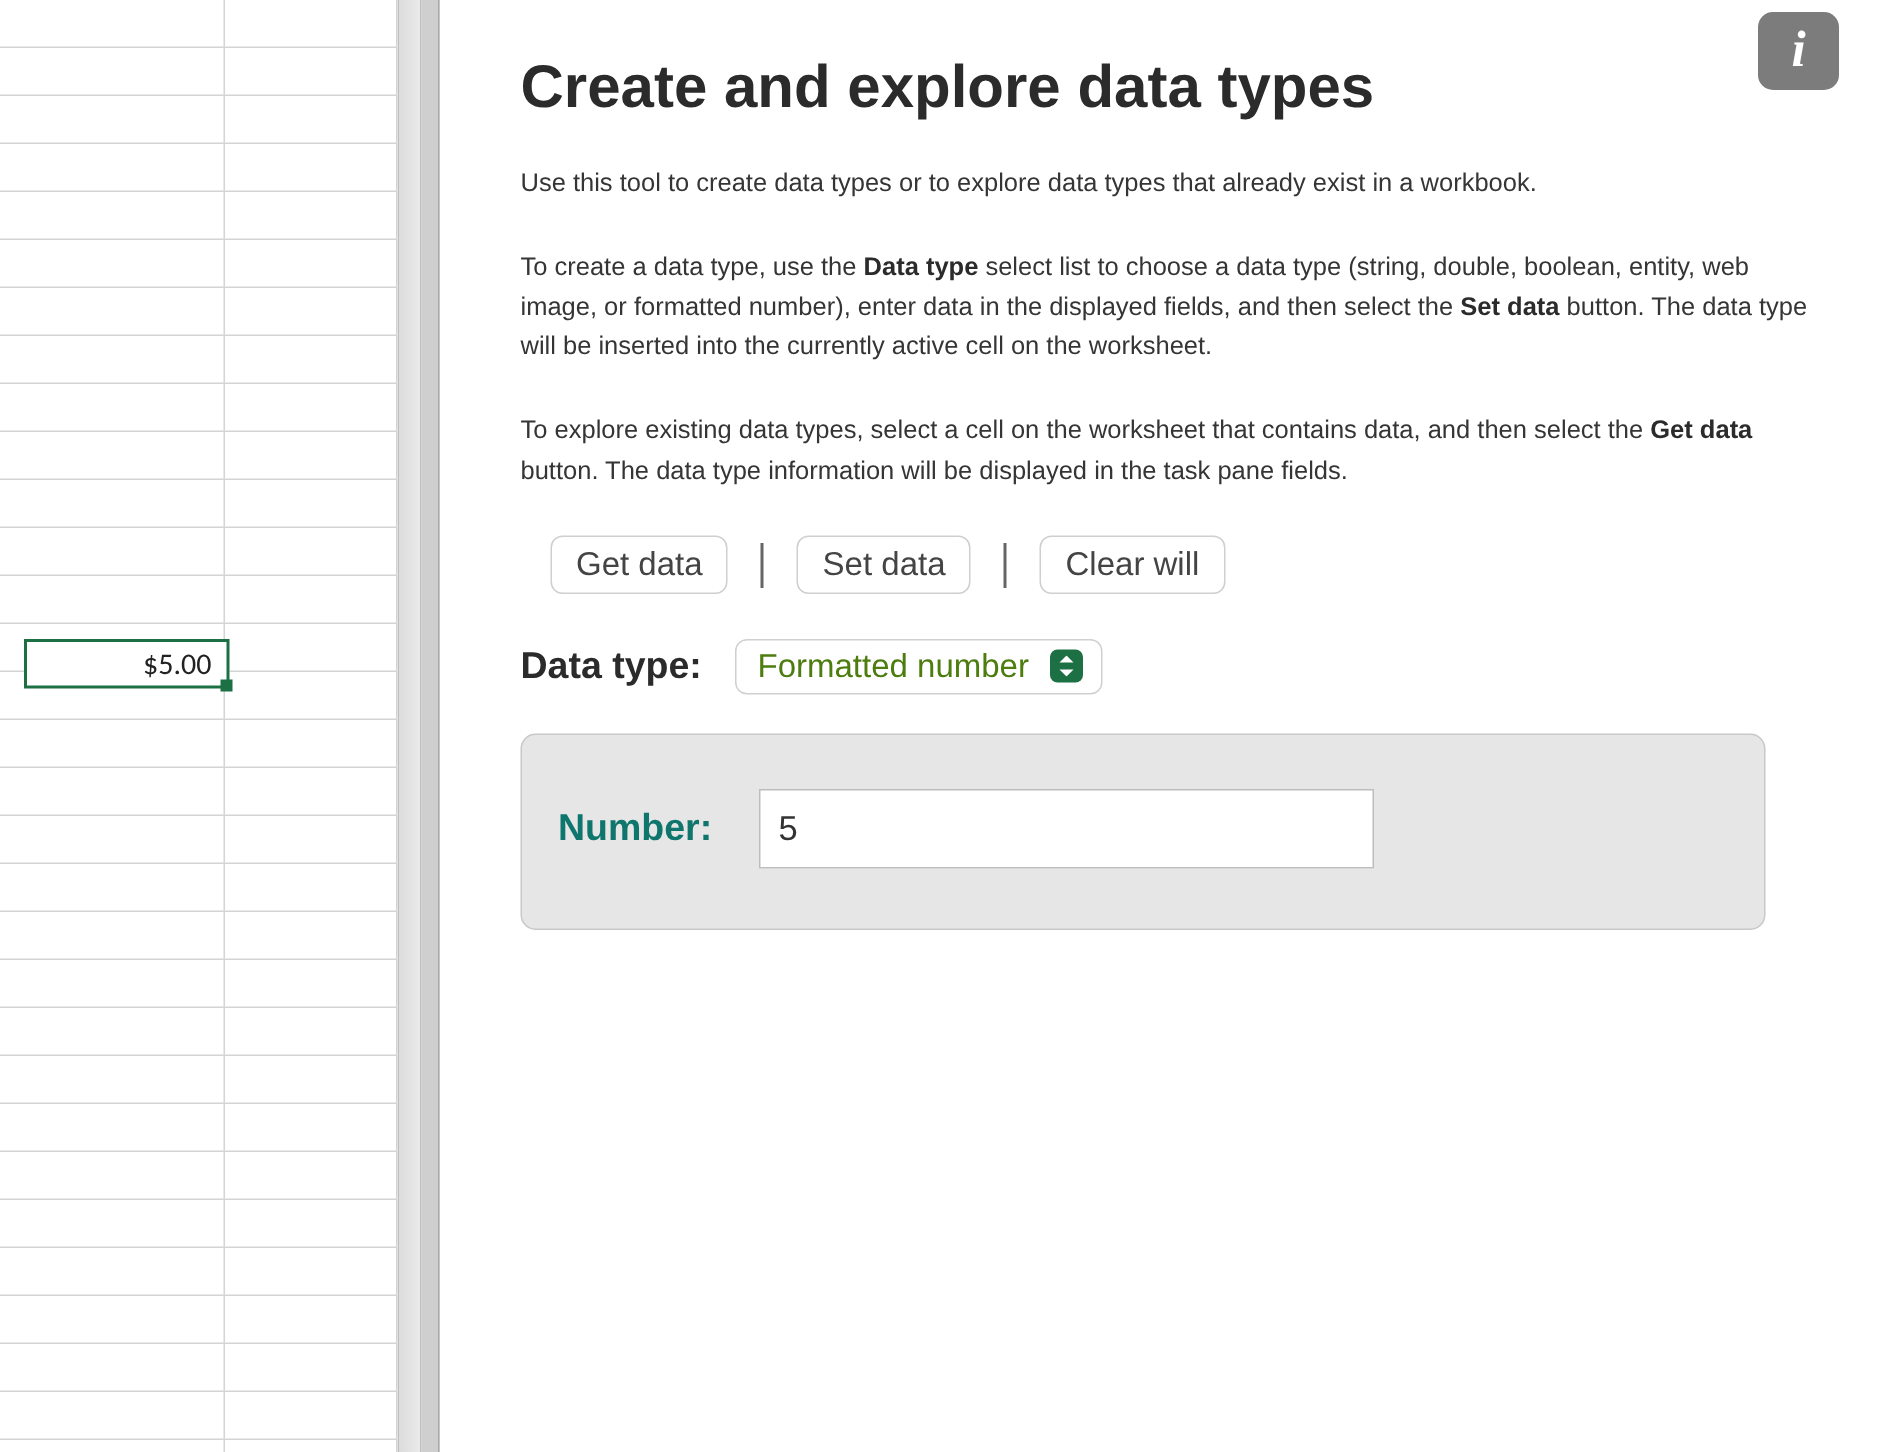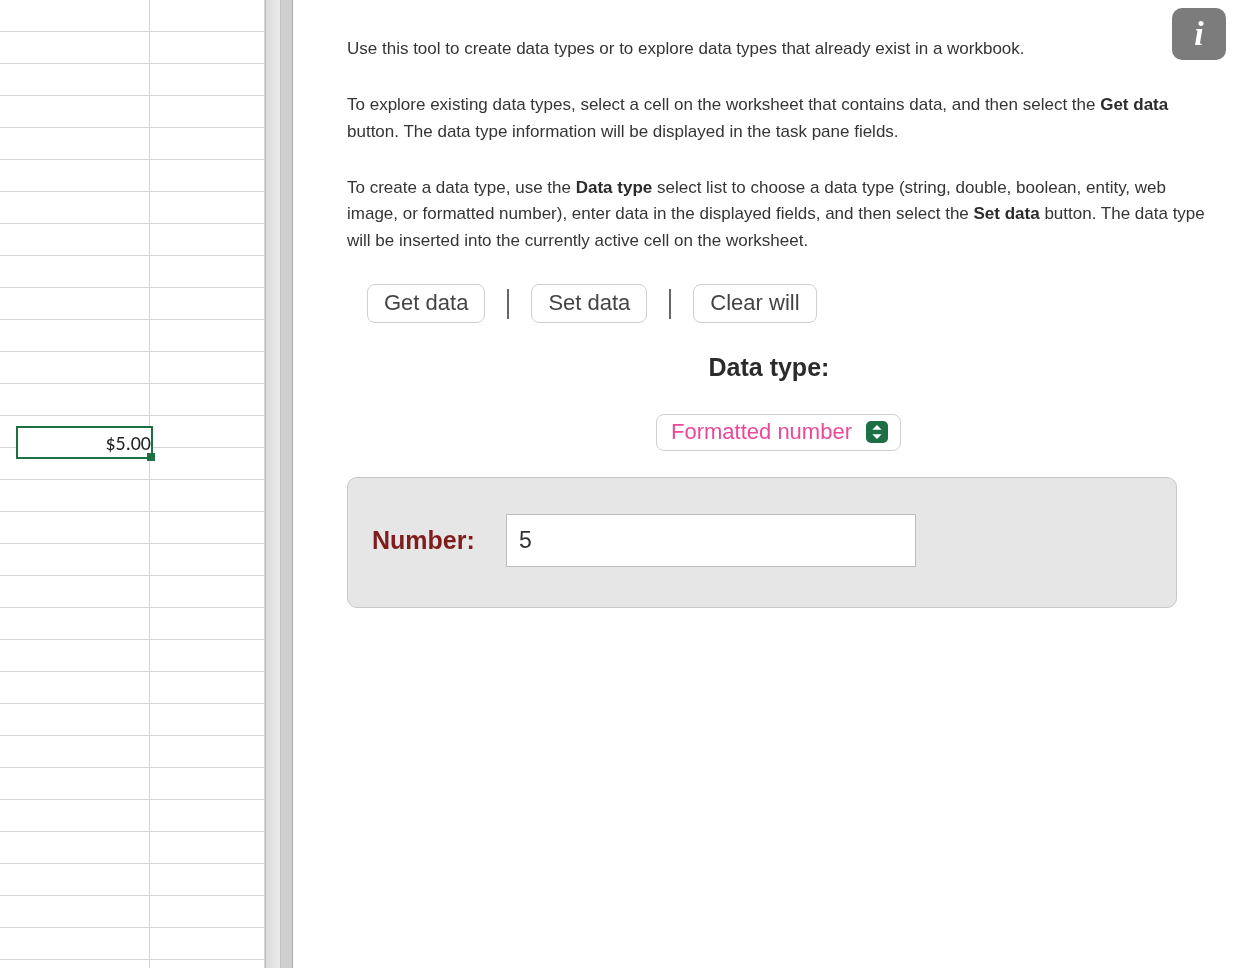--- a/index.html
+++ b/index.html
@@ -36,21 +36,21 @@
   .grid-rows .row .cell-b { flex: 1; border-right: 1px solid #d4d4d4; }
   .selected-cell {
     position: absolute;
     left: 16px; top: 426px;
     width: 137px; height: 33px;
     border: 2px solid #1d7044;
     background: #fff;
     display: flex;
     align-items: center;
     justify-content: flex-end;
-    padding-right: 0;
+    padding-right: 10px;
     font-size: 20px;
     color: #222;
     font-family: Calibri, Arial, sans-serif;
   }
   .selected-cell .fill-handle {
     position: absolute;
     right: -4px; bottom: -4px;
     width: 8px; height: 8px;
     background: #1d7044;
   }
@@ -125,40 +125,39 @@
     cursor: pointer;
     font-family: inherit;
   }
   .vdiv {
     width: 2px; height: 30px;
     background: #666;
   }
   .field-row {
     display: flex;
     align-items: center;
-    gap: 32px;
+    gap: 3px;
     margin-bottom: 26px;
-    flex-direction: column;
   }
   .field-row .label {
     font-size: 25px;
     font-weight: 700;
     color: #2b2b2b;
     min-width: 140px;
   }
   .select-wrap {
     position: relative;
     display: inline-flex;
     align-items: center;
     border: 1px solid #d0d0d0;
     border-radius: 8px;
     background: #fff;
     padding: 4px 12px 5px 14px;
     font-size: 22px;
-    color: #ec4899;
+    color: #4d7c0f;
     cursor: pointer;
   }
   .select-arrow {
     margin-left: 14px;
     width: 22px; height: 22px;
     background: #1d7044;
     border-radius: 5px;
     display: inline-flex;
     align-items: center;
     justify-content: center;
@@ -172,21 +171,21 @@
     width: 830px;
   }
   .form-box .row {
     display: flex;
     align-items: center;
     margin-bottom: 0;
   }
   .form-box .row .flabel {
     font-size: 25px;
     font-weight: 700;
-    color: #7f1d1d;
+    color: #0f766e;
     width: 134px;
   }
   .form-box .row input {
     flex: 0 0 410px;
     width: 410px;
     font-size: 23px;
     padding: 12px 12px;
     border: 1px solid #bdbdbd;
     background: #fff;
     font-family: inherit;
@@ -337,30 +336,31 @@
   <div class="gutter">
     <div class="scroll-track"></div>
     <div class="edge"></div>
   </div>
 
   <div class="pane">
     <div class="info-badge">
       <span>i</span>
     </div>
 
+    <h1 class="title">Create and explore data types</h1>
 
     <div class="intro">
       <p>Use this tool to create data types or to explore data types that already exist in a workbook.</p>
 
       <div class="para">
+        <span>To create a data type, use the </span><strong>Data type</strong><span> select list to choose a data type (string, double, boolean, entity, web image, or formatted number), enter data in the displayed fields, and then select the </span><strong>Set data</strong><span> button. The data type will be inserted into the currently active cell on the worksheet.</span>
+      </div>
+
+      <div class="para">
         <span>To explore existing data types, select a cell on the worksheet that contains data, and then select the </span><strong>Get data</strong><span> button. The data type information will be displayed in the task pane fields.</span>
-      </div>
-
-      <div class="para">
-        <span>To create a data type, use the </span><strong>Data type</strong><span> select list to choose a data type (string, double, boolean, entity, web image, or formatted number), enter data in the displayed fields, and then select the </span><strong>Set data</strong><span> button. The data type will be inserted into the currently active cell on the worksheet.</span>
       </div>
     </div>
 
     <div class="button-row">
       <button class="btn">Get data</button>
       <div class="vdiv"></div>
       <button class="btn">Set data</button>
       <div class="vdiv"></div>
       <button class="btn">Clear will</button>
     </div>

